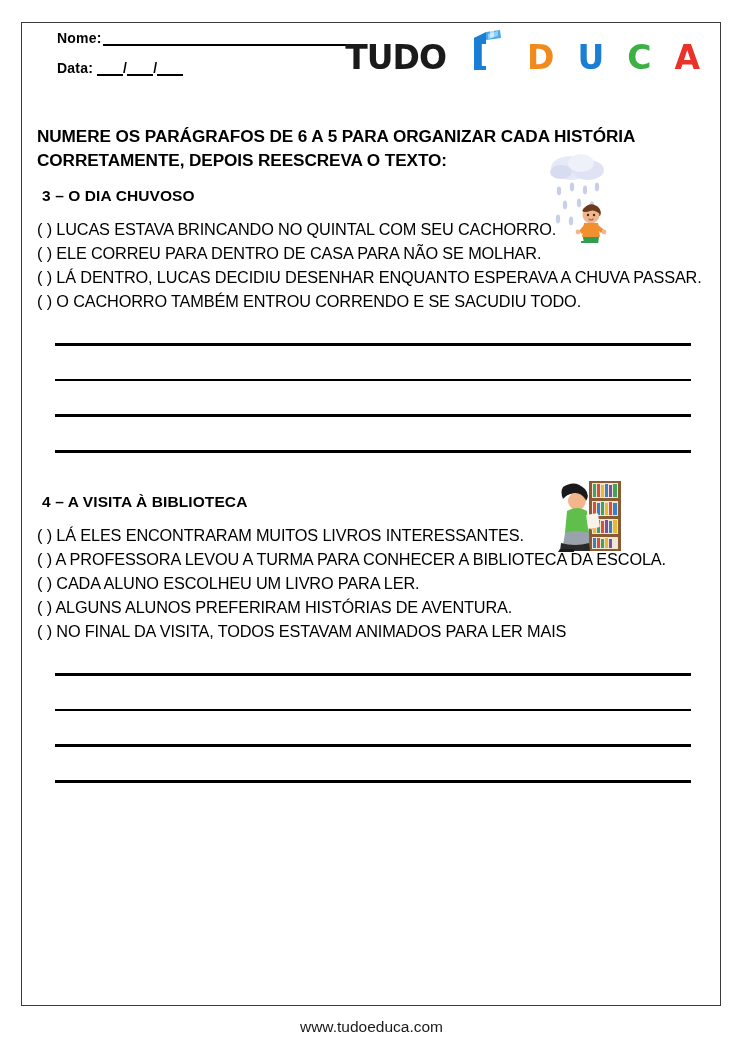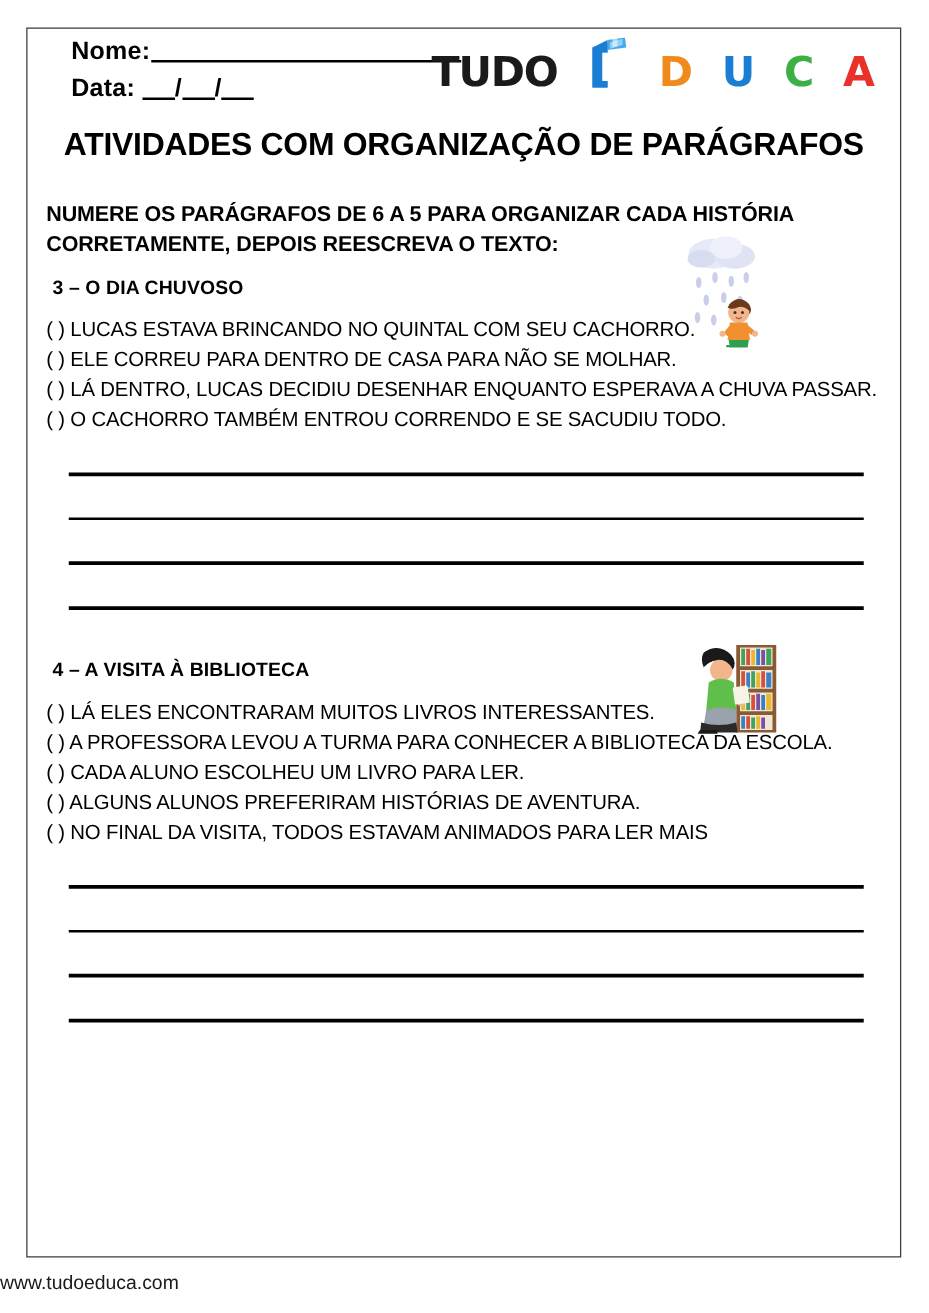--- a/index.html
+++ b/index.html
@@ -38,21 +38,21 @@
   }
 
   
   .header-row {
     position: relative;
     height: 74px;
   }
   .field {
     position: absolute;
     font-weight: bold;
-    font-size: 20px;
+    font-size: 14px;
     letter-spacing: 0.2px;
     white-space: nowrap;
     text-align: right;
   }
   .field-nome { left: 20px; top: 8px; }
   .field-data { left: 20px; top: 38px; }
   .field-label { display: inline; }
   .field-rule {
     display: inline-block;
     border-bottom: 2px solid #000;
@@ -156,21 +156,21 @@
   .illus { position: absolute; }
   .illus-rain { right: 86px; top: -36px; }
   .illus-library { right: 82px; top: -12px; }
 
   
   .footer {
     position: absolute;
     left: 0;
     right: 0;
     top: 1018px;
-    text-align: left;
+    text-align: center;
     font-size: 15.5px;
     color: #1a1a1a;
   }
 </style>
 </head>
 <body>
 
 <div class="page-border"></div>
 
 <div class="content">
@@ -198,21 +198,20 @@
         </svg>
         <span class="book-e">E</span>
       </span>
       <span class="l-d">D</span>
       <span class="l-u">U</span>
       <span class="l-c">C</span>
       <span class="l-a">A</span>
     </div>
   </div>
 
-  <div class="title">ATIVIDADES COM ORGANIZAÇÃO DE PARÁGRAFOS</div>
 
   <div class="instructions">
     <div>NUMERE OS PARÁGRAFOS DE 6 A 5 PARA ORGANIZAR CADA HISTÓRIA</div>
     <div>CORRETAMENTE, DEPOIS REESCREVA O TEXTO:</div>
   </div>
 
   <div class="exercise">
 
     <span class="illus illus-rain">
       <svg width="78" height="92" viewBox="0 0 78 92" xmlns="http://www.w3.org/2000/svg">

